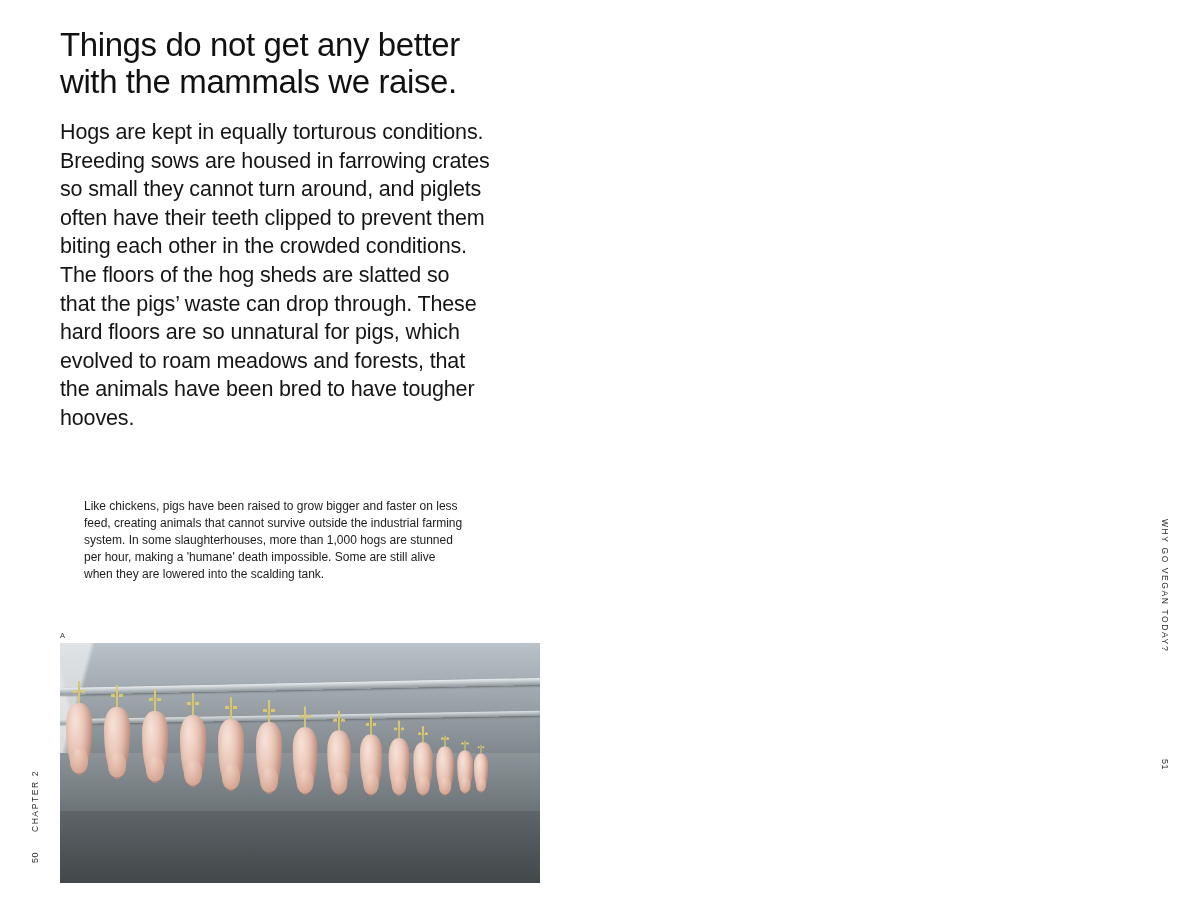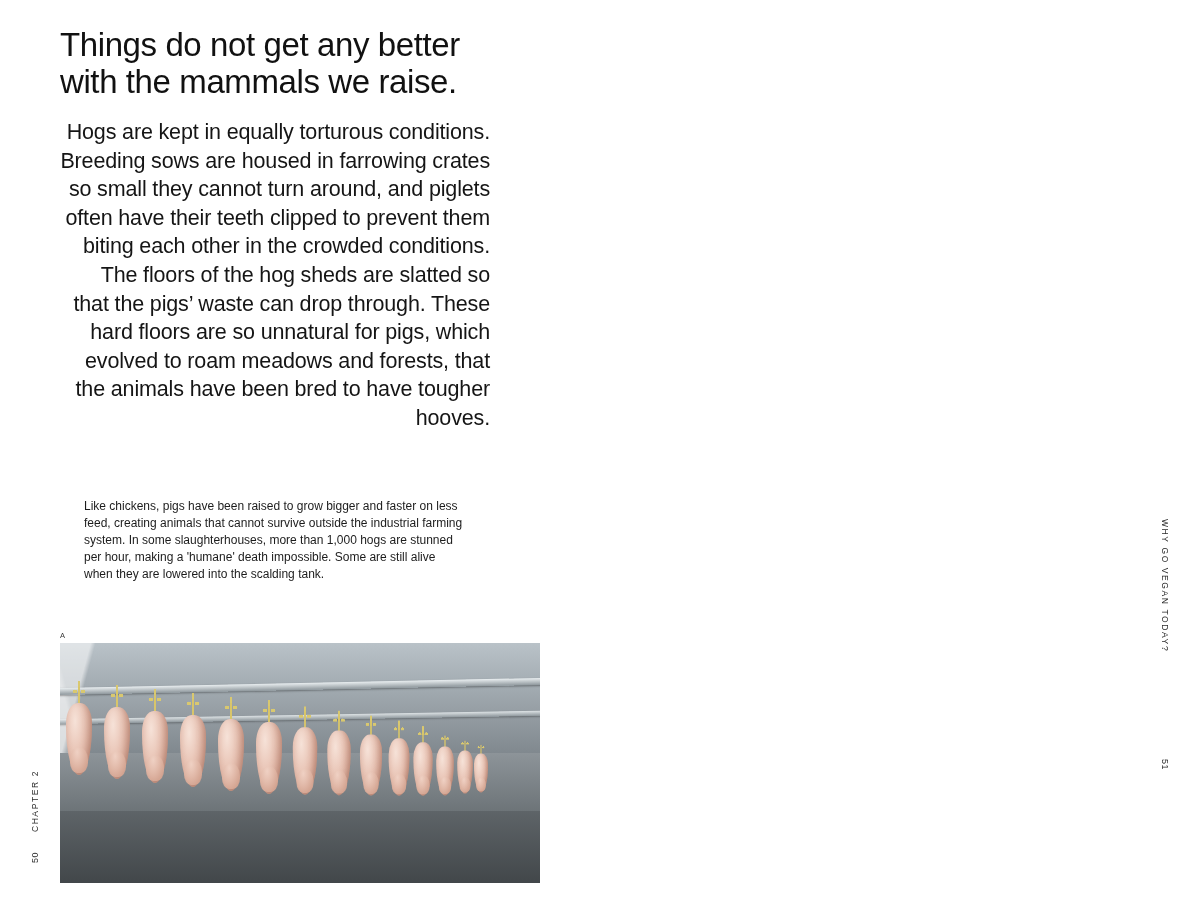--- a/index.html
+++ b/index.html
@@ -50,21 +50,20 @@
     letter-spacing: -0.4px;
     color: #111;
   }
   .body-copy {
     position: absolute;
     left: 60px; top: 118px; width: 430px;
     font-size: 21.5px;
     line-height: 1.33;
     letter-spacing: -0.15px;
     color: #151515;
-    text-align: right;
   }
   .small-note {
     position: absolute;
     left: 84px; top: 498px; width: 380px;
     font-size: 12px;
     line-height: 1.42;
     color: #1c1c1c;
   }
 
   .fig-label {

